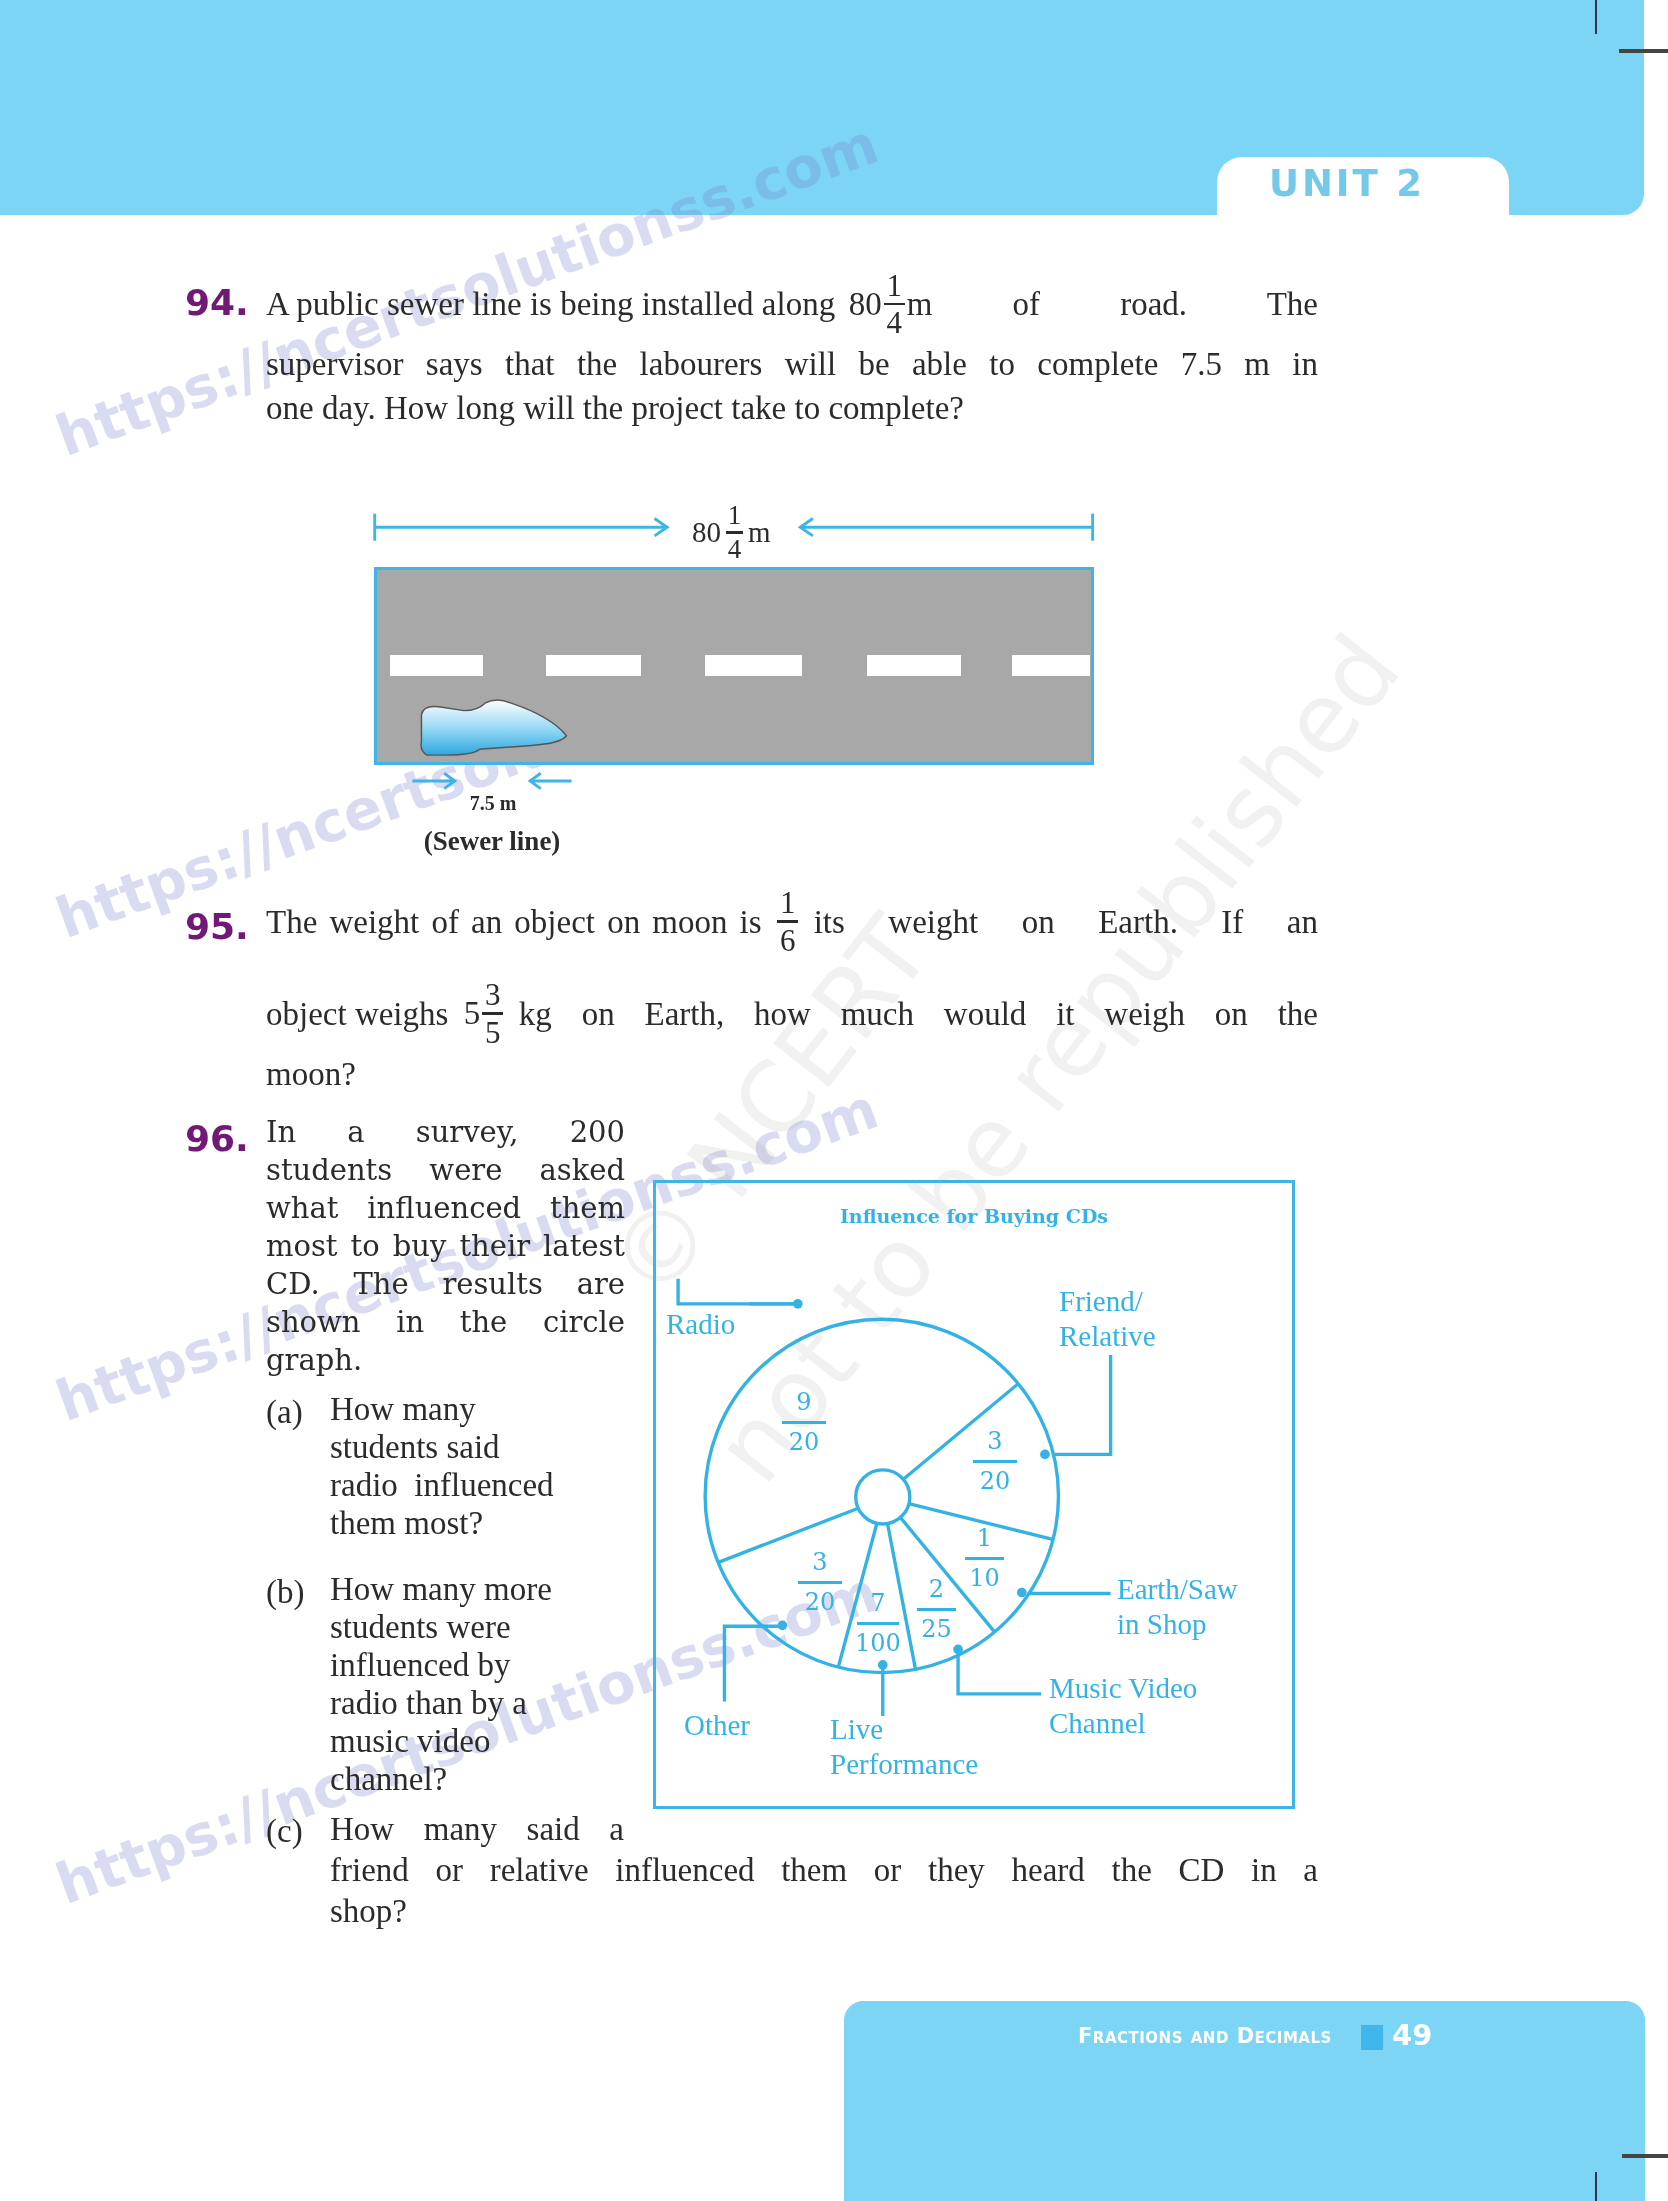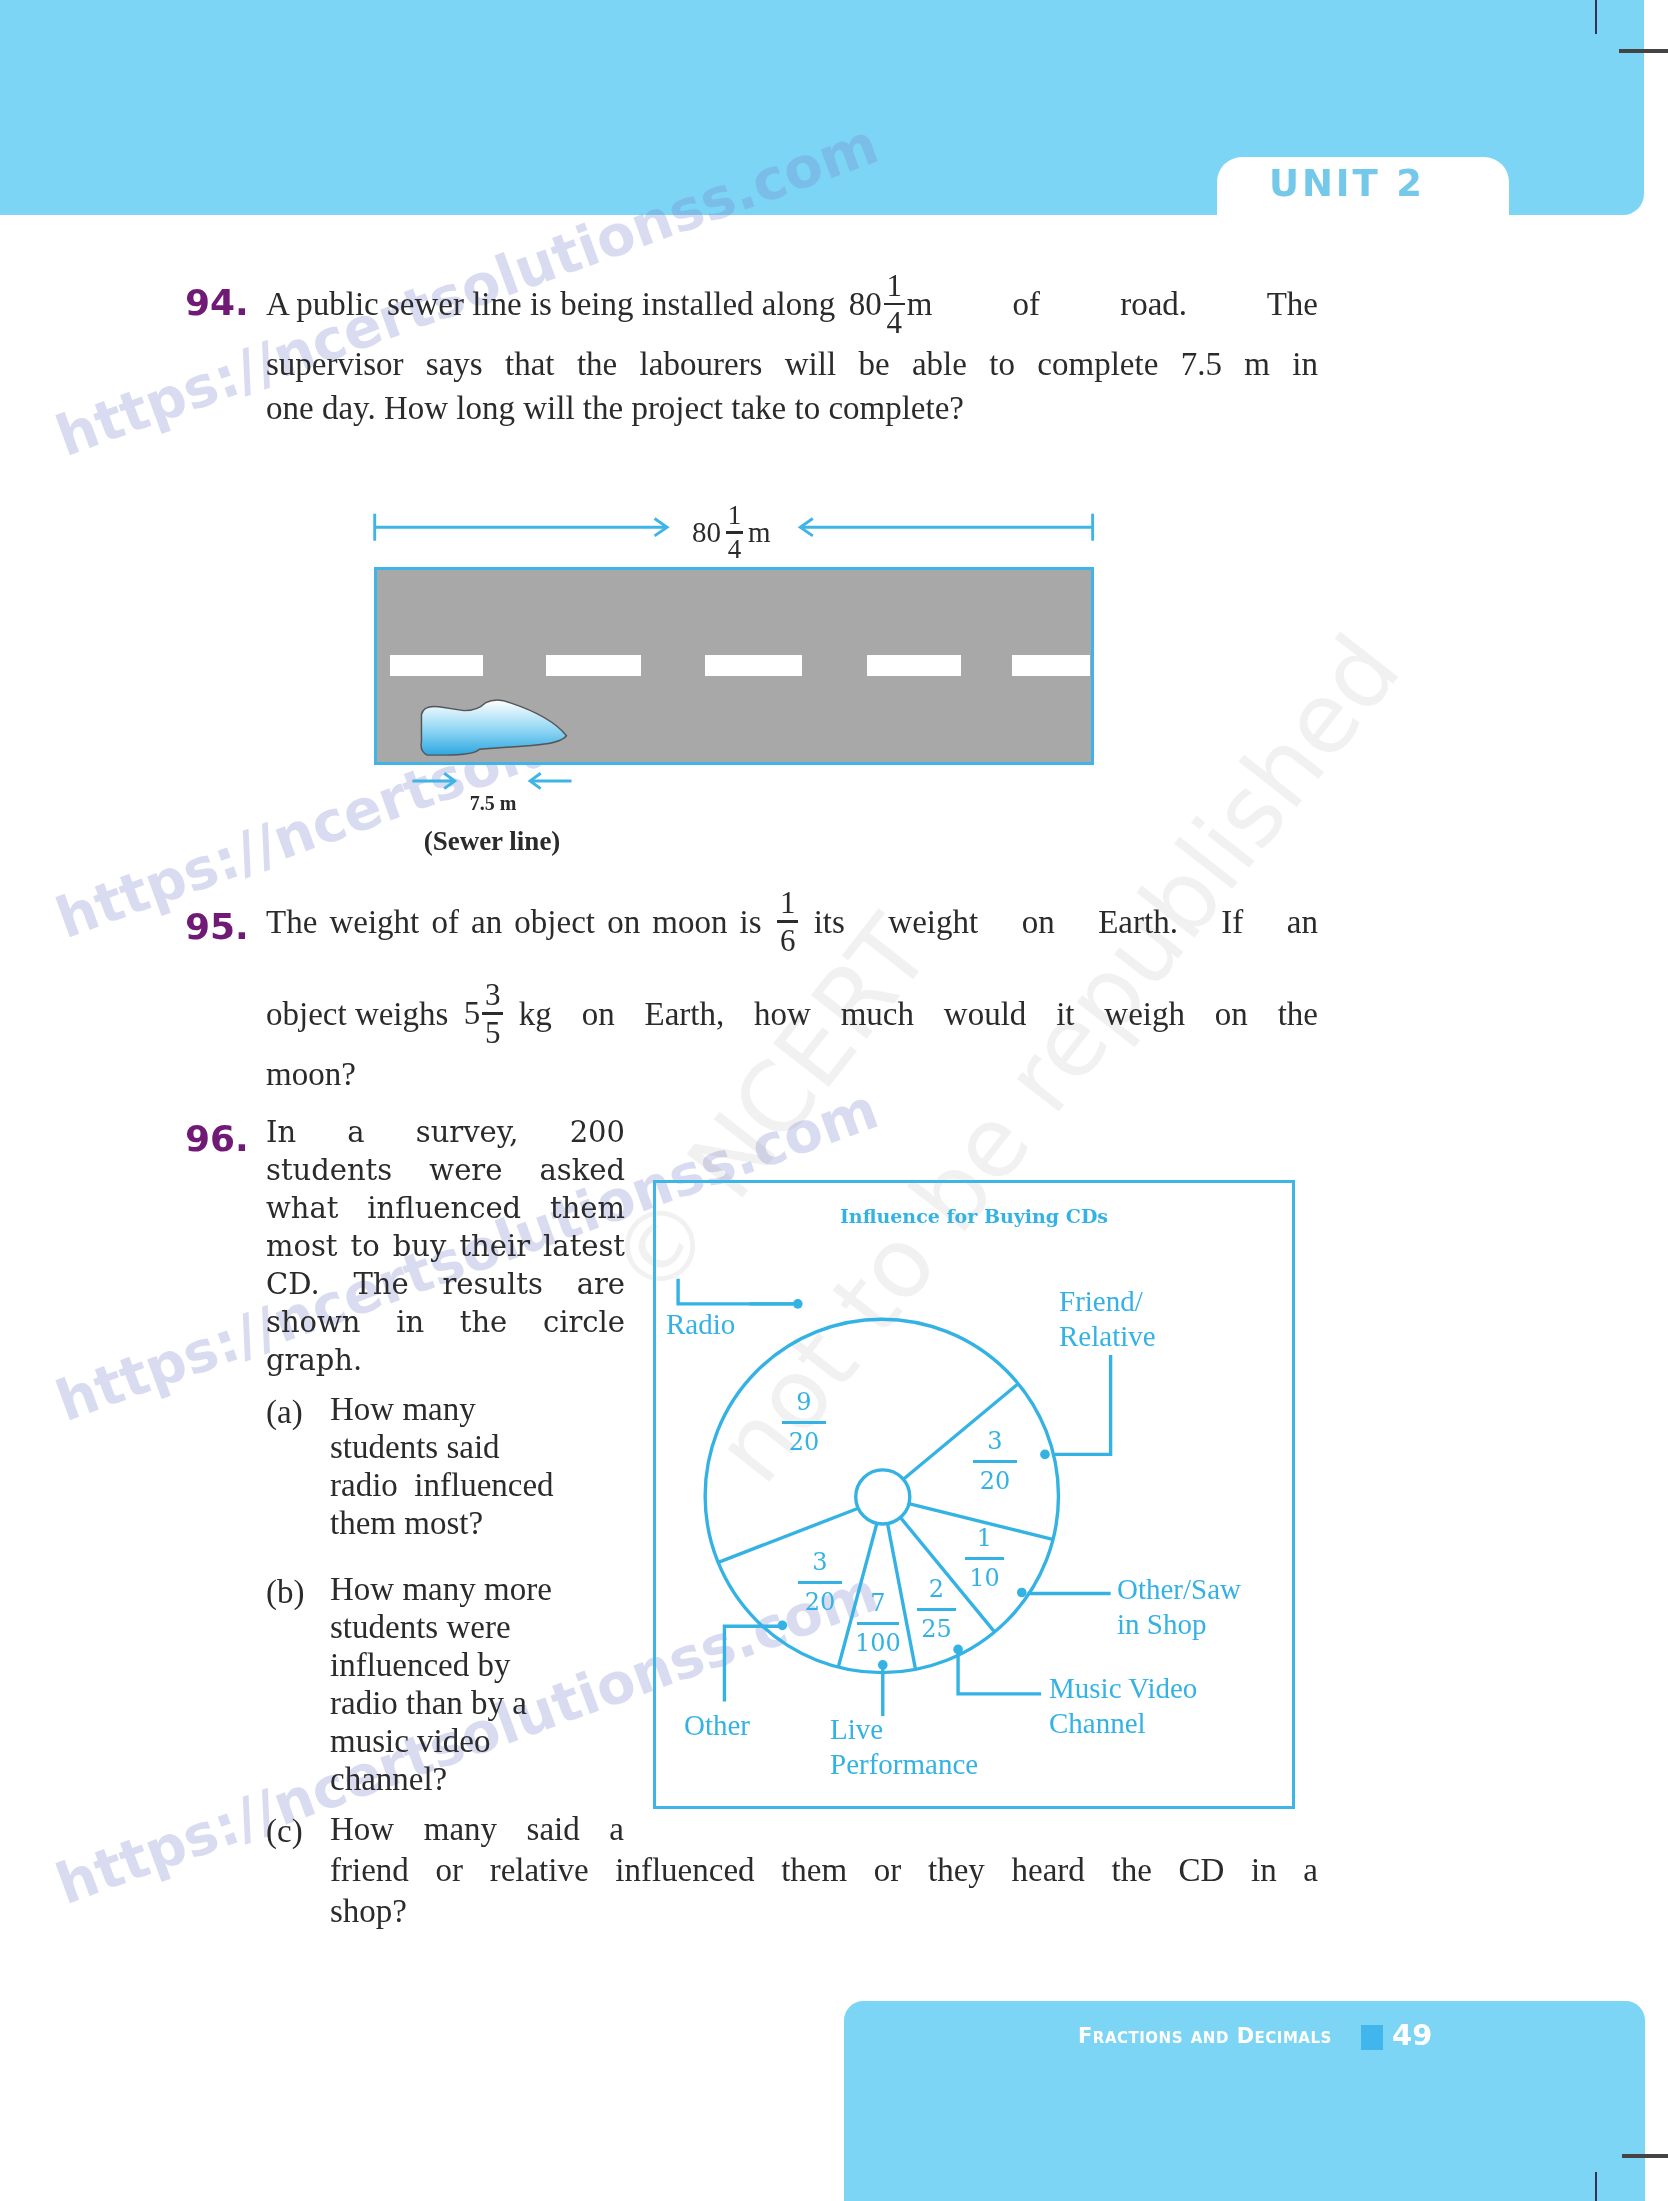--- a/index.html
+++ b/index.html
@@ -255,21 +255,21 @@
   <span class="bar"></span>
   <span>20</span>
 </div>
 
 <div class="abs clabel" style="left:666px;top:1307px;">Radio</div>
 <div class="abs clabel" style="left:1059px;top:1284px;">
   <div>Friend/</div>
   <div>Relative</div>
 </div>
 <div class="abs clabel" style="left:1117px;top:1572px;">
-  <div>Other/Saw</div>
+  <div>Earth/Saw</div>
   <div>in Shop</div>
 </div>
 <div class="abs clabel" style="left:1049px;top:1671px;">
   <div>Music Video</div>
   <div>Channel</div>
 </div>
 <div class="abs clabel" style="left:830px;top:1712px;">
   <div>Live</div>
   <div>Performance</div>
 </div>

